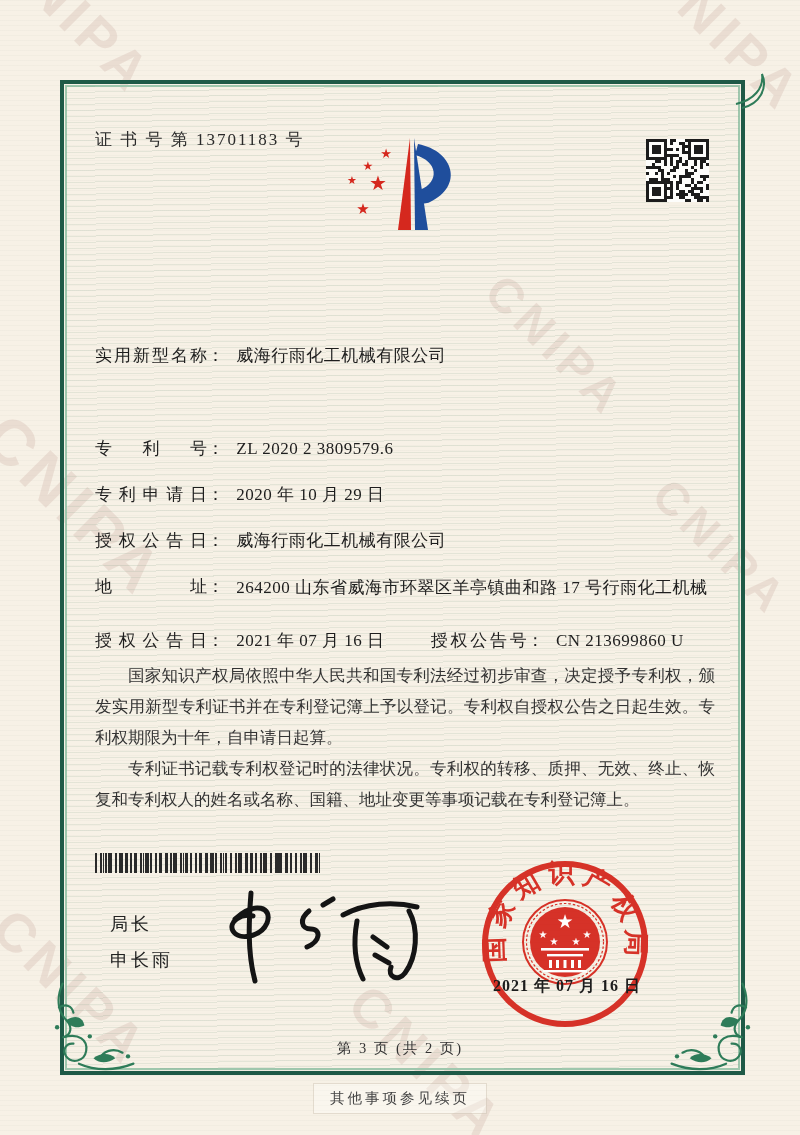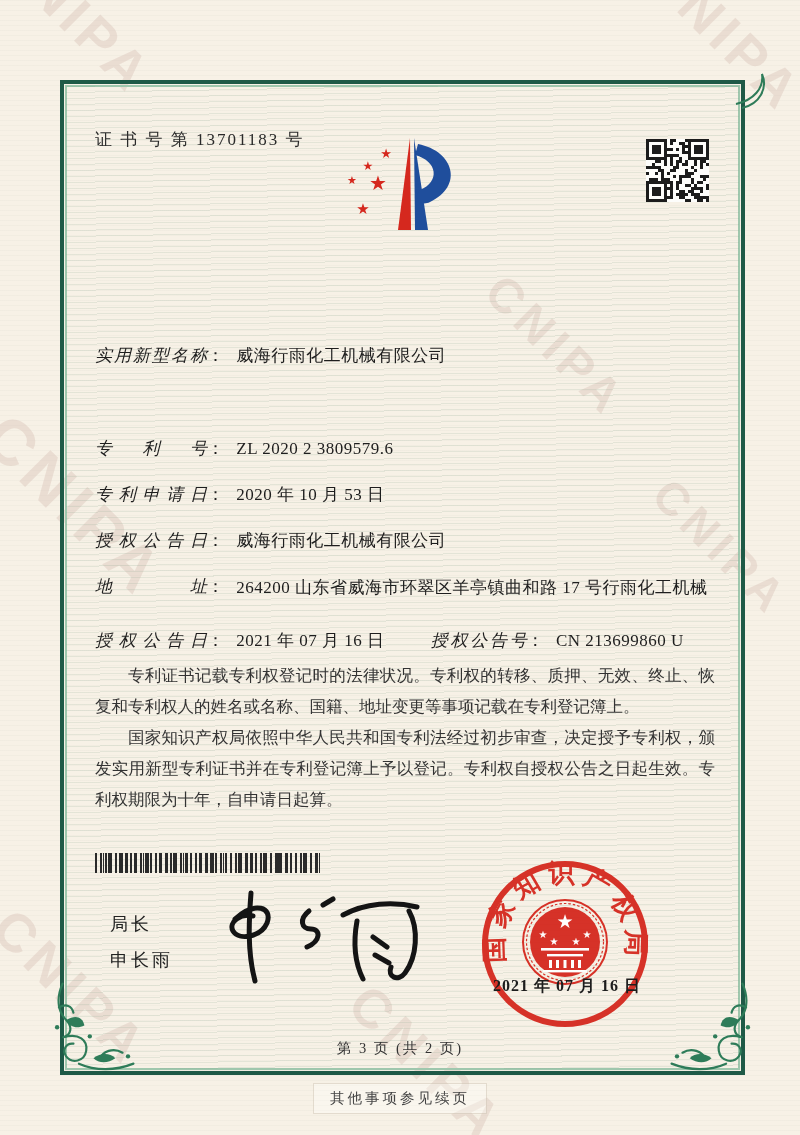--- a/index.html
+++ b/index.html
@@ -46,21 +46,21 @@
   .content { position:absolute; inset:0; z-index:3; color:#1e1e1e; }
   .cert-no{ position:absolute; left:95px; top:128px; font-size:17px; letter-spacing:2px; color:#2a2a2a; }
   .qr{ position:absolute; left:646px; top:139px; width:63px; height:63px; background:#fdfdfb; }
   .qr i{ position:absolute; width:3px; height:3px; background:#1c1c1c; }
   .logo{ position:absolute; left:330px; top:132px; width:140px; height:108px; }
   .title{
     position:absolute; left:0; top:241px; width:100%; text-align:center;
     font-size:40px; font-weight:bold; letter-spacing:5px; color:#111;
   }
   .row{ position:absolute; left:95px; font-size:17px; line-height:24px; white-space:nowrap; }
-  .flabel{ display:inline-block; width:112px; text-align:justify; text-align-last:justify; vertical-align:top;font-style:italic; }
+  .flabel{ display:inline-block; width:112px; text-align:justify; text-align-last:justify; vertical-align:top; }
   .fcolon{ display:inline-block; vertical-align:top; }
   .fvalue{ display:inline-block; margin-left:8px; vertical-align:top; letter-spacing:0.5px; }
   .row-addr .fvalue{ width:505px; white-space:normal; line-height:25px; }
   .pair2{ margin-left:42px; }
   .paras{ position:absolute; left:95px; top:660px; width:620px; font-size:16.5px; line-height:31px; color:#333; }
   .paras p{ text-indent:2em; text-align:justify; }
   .barcode{
     position:absolute; left:95px; top:853px; width:225px; height:20px;
     background:
       repeating-linear-gradient(90deg,#2a2a2a 0 2px,transparent 2px 5px),
@@ -389,40 +389,40 @@
     <div class="row" style="top:344px">
       <span class="flabel">实用新型名称</span><span class="fcolon">：</span>
       <span class="fvalue">威海行雨化工机械有限公司</span>
     </div>
     <div class="row" style="top:437px">
       <span class="flabel">专利号</span><span class="fcolon">：</span>
       <span class="fvalue">ZL 2020 2 3809579.6</span>
     </div>
     <div class="row" style="top:483px">
       <span class="flabel">专利申请日</span><span class="fcolon">：</span>
-      <span class="fvalue">2020 年 10 月 53 日</span>
+      <span class="fvalue">2020 年 10 月 29 日</span>
     </div>
     <div class="row" style="top:529px">
       <span class="flabel">授权公告日</span><span class="fcolon">：</span>
       <span class="fvalue">威海行雨化工机械有限公司</span>
     </div>
     <div class="row row-addr" style="top:575px">
       <span class="flabel">地址</span><span class="fcolon">：</span>
       <span class="fvalue">264200 山东省威海市环翠区羊亭镇曲和路 17 号行雨化工机械</span>
     </div>
     <div class="row" style="top:629px">
       <span class="flabel">授权公告日</span><span class="fcolon">：</span>
       <span class="fvalue">2021 年 07 月 16 日</span>
       <span class="flabel pair2" style="width:96px">授权公告号</span><span class="fcolon">：</span>
       <span class="fvalue">CN 213699860 U</span>
     </div>
 
     <div class="paras">
+      <p>国家知识产权局依照中华人民共和国专利法经过初步审查，决定授予专利权，颁发实用新型专利证书并在专利登记簿上予以登记。专利权自授权公告之日起生效。专利权期限为十年，自申请日起算。</p>
       <p>专利证书记载专利权登记时的法律状况。专利权的转移、质押、无效、终止、恢复和专利权人的姓名或名称、国籍、地址变更等事项记载在专利登记簿上。</p>
-      <p>国家知识产权局依照中华人民共和国专利法经过初步审查，决定授予专利权，颁发实用新型专利证书并在专利登记簿上予以登记。专利权自授权公告之日起生效。专利权期限为十年，自申请日起算。</p>
     </div>
 
     <div class="barcode"></div>
 
     <div class="signer-title">局长</div>
     <div class="signer-name">申长雨</div>
 
     <svg class="signature" viewBox="0 0 240 105">
       <g fill="none" stroke="#141414" stroke-width="5" stroke-linecap="round" stroke-linejoin="round">
         <path d="M30,34 C50,16 68,22 62,38 C56,52 34,56 28,46 C23,37 36,28 48,31"></path>

